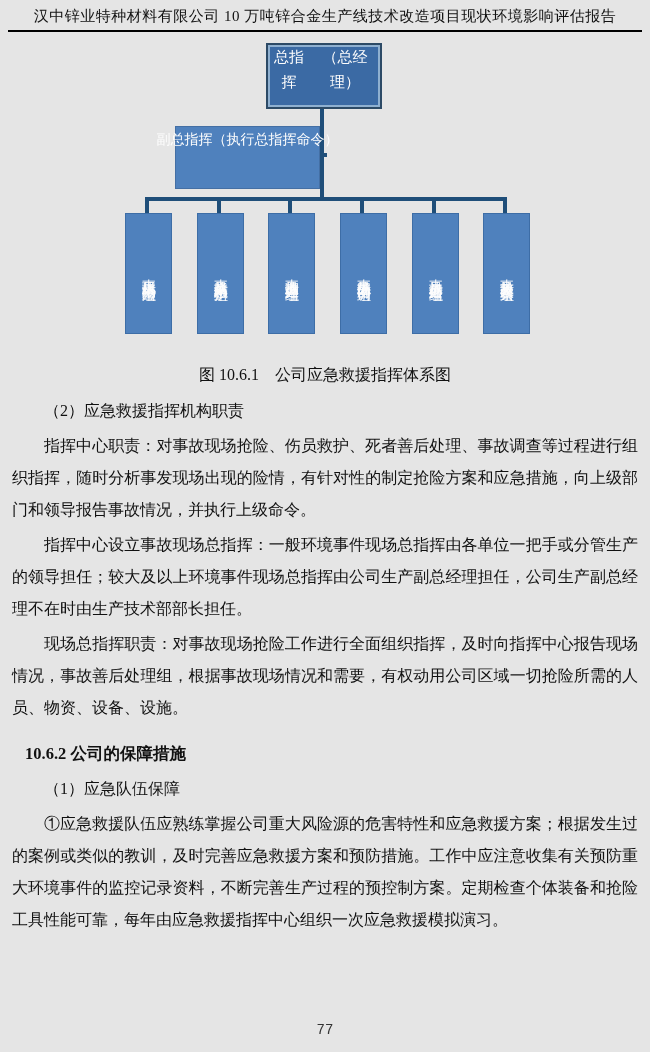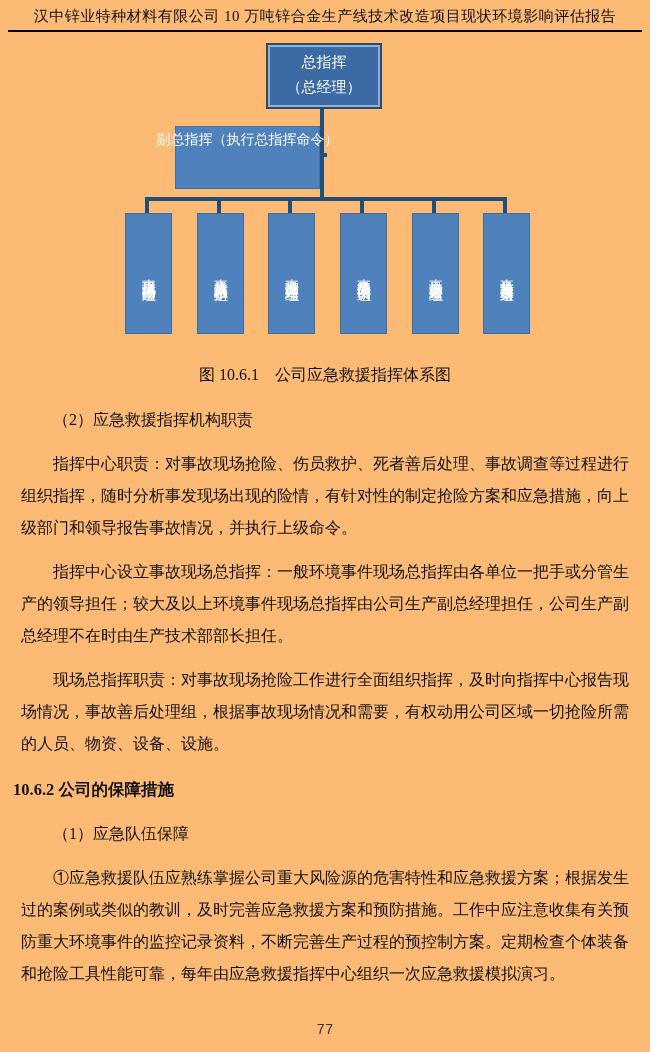--- a/index.html
+++ b/index.html
@@ -1,20 +1,20 @@
 <!DOCTYPE html>
 <html><head>
 <meta charset="utf-8">
 <style>
   html,body { margin:0; padding:0; background:#ffffff; }
   #page {
     position: relative;
     width: 650px;
     height: 1052px;
-    background: #fdba74;
+    background: #e5e5e5;
     font-family: "Liberation Serif", "DejaVu Serif", serif;
     color: #1a1a1a;
     overflow: hidden;
   }
 
   
   #hdr-title {
     position: absolute;
     top: 7px; left: 0; right: 0;
     text-align: center;
@@ -39,21 +39,21 @@
     position: absolute;
     left: 266px; top: 43px;
     width: 112px; height: 62px;
     background: #3b6aa4;
     border: 2px solid #2c4a66;
     box-shadow: inset 0 0 0 2px #8fb0d0;
     color: #fdfdfd;
     font-size: 15px;
     line-height: 25px;
     text-align: center;
-    display: flex; flex-direction: column; justify-content: center; font-family: Liberation Mono, monospace;
+    display: flex; flex-direction: row; justify-content: center;
   }
 
   #deputy-box {
     position: absolute;
     left: 175px; top: 126px;
     width: 143px; height: 61px;
     background: #4f81bd;
     border: 1px solid #446fa4;
     color: #fdfdfd;
     font-size: 14px;
@@ -93,23 +93,23 @@
   
   #body-text {
     position: absolute;
     top: 392px; left: 9px;
     width: 632px;
     font-size: 16px;
     line-height: 32px;
     text-align: justify;
     color: #111;
   }
-  #body-text p { margin: 12px; text-indent: 2em; }
+  #body-text p { margin: 3px; text-indent: 2em; }
   #body-text .sec-heading {
-    margin: 14px 0 0 4px;
+    margin: 14px 0 0 16px;
     text-indent: 0;
     font-weight: bold;
     font-size: 16.5px;
   }
 
   
   #page-num {
     position: absolute;
     top: 1022px; left: 0; right: 0;
     text-align: center;

